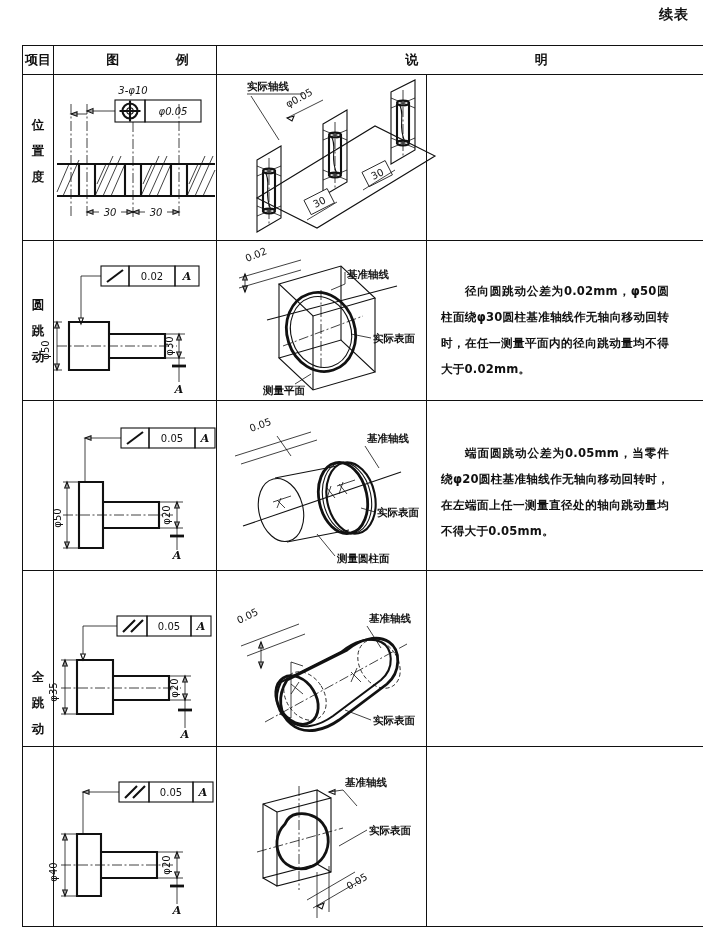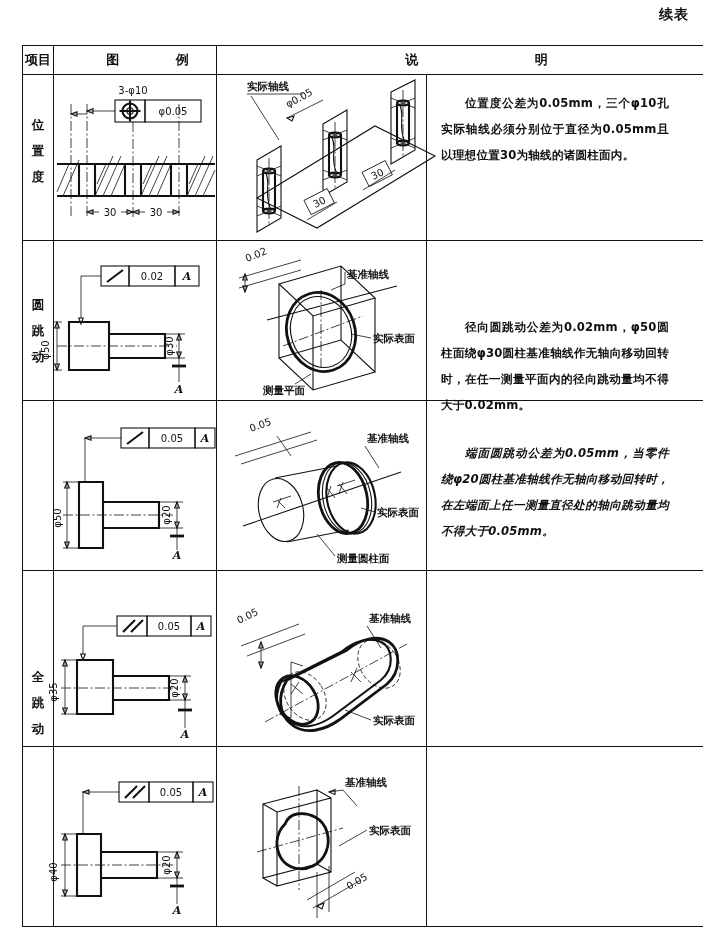--- a/index.html
+++ b/index.html
@@ -130,21 +130,21 @@
       <span>跳</span>
       <span>动</span>
     </div>
 
     <div class="vlabel" style="top:618px;">
       <span>全</span>
       <span>跳</span>
       <span>动</span>
     </div>
 
-    <div class="dwg" style="left:34px; top:34px;">
+    <div class="dwg" style="left:34px; top:34px;font-style:italic;">
       <svg width="158" height="156" viewBox="0 0 158 156">
 
         <text class="txt" x="76" y="14" text-anchor="middle" id="r1-holenote">3-φ10</text>
 
         <rect class="ln" x="58" y="20" width="30" height="22"></rect>
         <rect class="ln" x="88" y="20" width="56" height="22"></rect>
 
         <g>
           <circle class="ln-h" cx="73" cy="31" r="7.5"></circle>
           <circle class="ln" cx="73" cy="31" r="3.2" fill="#111"></circle>
@@ -237,21 +237,20 @@
           <text class="txt" x="75" y="125" text-anchor="middle" id="r1-p-d1">30</text>
         </g>
         <g transform="rotate(-27 138 96)">
           <rect x="120" y="85" width="26" height="16" fill="#fff" stroke="#111" stroke-width="0.8"></rect>
           <text class="txt" x="133" y="97" text-anchor="middle" id="r1-p-d2">30</text>
         </g>
         <path class="ln-t" d="M62 142 L92 124 M118 112 L150 92"></path>
       </svg>
     </div>
 
-    <div class="desc" style="left:418px; top:44px; width:228px;">位置度公差为0.05mm，三个φ10孔实际轴线必须分别位于直径为0.05mm且以理想位置30为轴线的诸圆柱面内。</div>
 
     <div class="dwg" style="left:34px; top:214px;">
       <svg width="158" height="134" viewBox="0 0 158 134">
 
         <rect class="ln" x="44" y="6" width="28" height="20"></rect>
         <rect class="ln" x="72" y="6" width="46" height="20"></rect>
         <rect class="ln" x="118" y="6" width="24" height="20"></rect>
         <path class="ln-h" d="M50 22 L66 10"></path>
         <text class="txt" x="95" y="20" text-anchor="middle" id="r2-tol">0.02</text>
         <text class="txt-it" x="130" y="20" text-anchor="middle" id="r2-dat">A</text>
@@ -309,21 +308,21 @@
         <path class="ln-t" d="M124 38 V26"></path>
 
         <text class="txt-cn" x="152" y="96" id="r2-p-as">实际表面</text>
         <path class="ln-t" d="M150 92 L130 88"></path>
 
         <text class="txt-cn" x="42" y="148" id="r2-p-mp">测量平面</text>
         <path class="ln-t" d="M74 138 L90 128"></path>
       </svg>
     </div>
 
-    <div class="desc" style="left:418px; top:232px; width:228px;margin-top:36px;">径向圆跳动公差为0.02mm，φ50圆柱面绕φ30圆柱基准轴线作无轴向移动回转时，在任一测量平面内的径向跳动量均不得大于0.02mm。</div>
+    <div class="desc" style="left:418px; top:232px; width:228px;">径向圆跳动公差为0.02mm，φ50圆柱面绕φ30圆柱基准轴线作无轴向移动回转时，在任一测量平面内的径向跳动量均不得大于0.02mm。</div>
 
     <div class="dwg" style="left:34px; top:378px;">
       <svg width="158" height="136" viewBox="0 0 158 136">
         <rect class="ln" x="64" y="4" width="28" height="20"></rect>
         <rect class="ln" x="92" y="4" width="46" height="20"></rect>
         <rect class="ln" x="138" y="4" width="20" height="20"></rect>
         <path class="ln-h" d="M70 20 L86 8"></path>
         <text class="txt" x="115" y="18" text-anchor="middle" id="r3-tol">0.05</text>
         <text class="txt-it" x="148" y="18" text-anchor="middle" id="r3-dat">A</text>
 
@@ -380,21 +379,21 @@
         <path class="ln-t" d="M144 30 L158 52"></path>
 
         <text class="txt-cn" x="156" y="100" id="r3-p-as">实际表面</text>
         <path class="ln-t" d="M154 96 L140 92"></path>
 
         <text class="txt-cn" x="116" y="146" id="r3-p-mc">测量圆柱面</text>
         <path class="ln-t" d="M114 140 L96 118"></path>
       </svg>
     </div>
 
-    <div class="desc" style="left:418px; top:394px; width:228px;font-style:italic;">端面圆跳动公差为0.05mm，当零件绕φ20圆柱基准轴线作无轴向移动回转时，在左端面上任一测量直径处的轴向跳动量均不得大于0.05mm。</div>
+    <div class="desc" style="left:418px; top:394px; width:228px;">端面圆跳动公差为0.05mm，当零件绕φ20圆柱基准轴线作无轴向移动回转时，在左端面上任一测量直径处的轴向跳动量均不得大于0.05mm。</div>
 
     <div class="dwg" style="left:34px; top:556px;">
       <svg width="158" height="140" viewBox="0 0 158 140">
         <rect class="ln" x="60" y="14" width="30" height="20"></rect>
         <rect class="ln" x="90" y="14" width="44" height="20"></rect>
         <rect class="ln" x="134" y="14" width="20" height="20"></rect>
         <g>
           <path class="ln-h" d="M66 30 L78 18 M74 30 L86 18"></path>
         </g>
         <text class="txt" x="112" y="28" text-anchor="middle" id="r4-tol">0.05</text>

